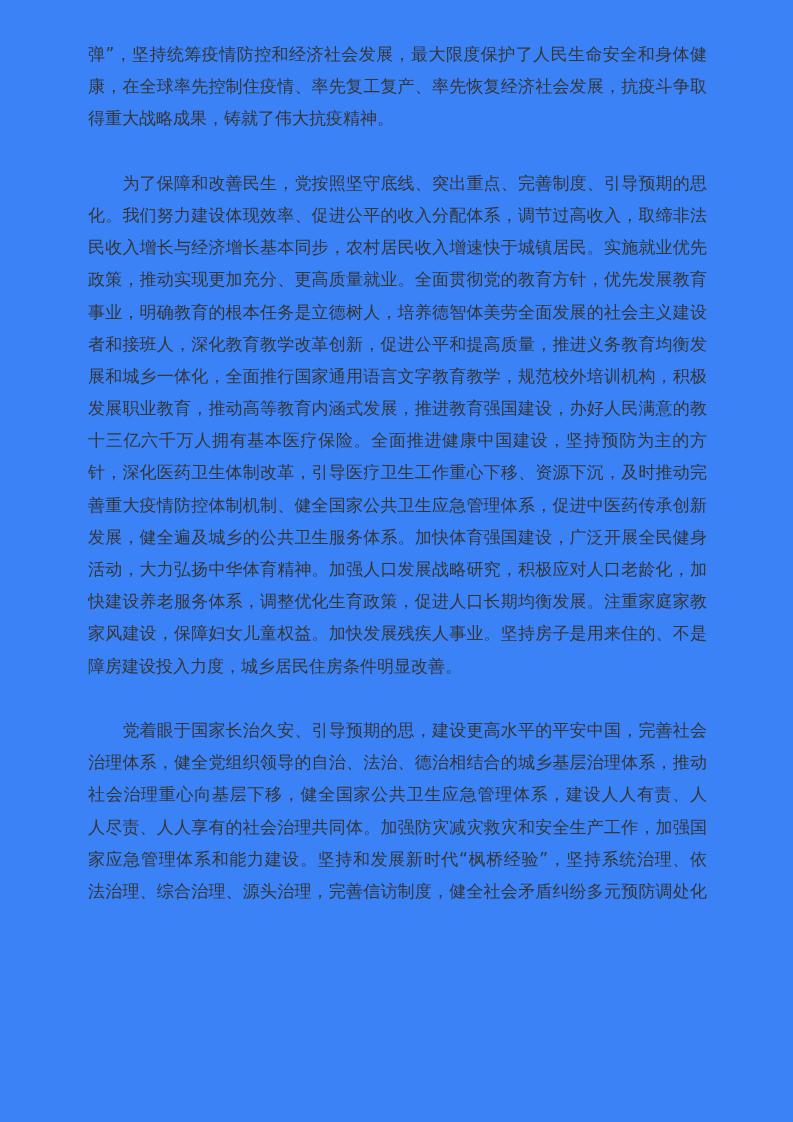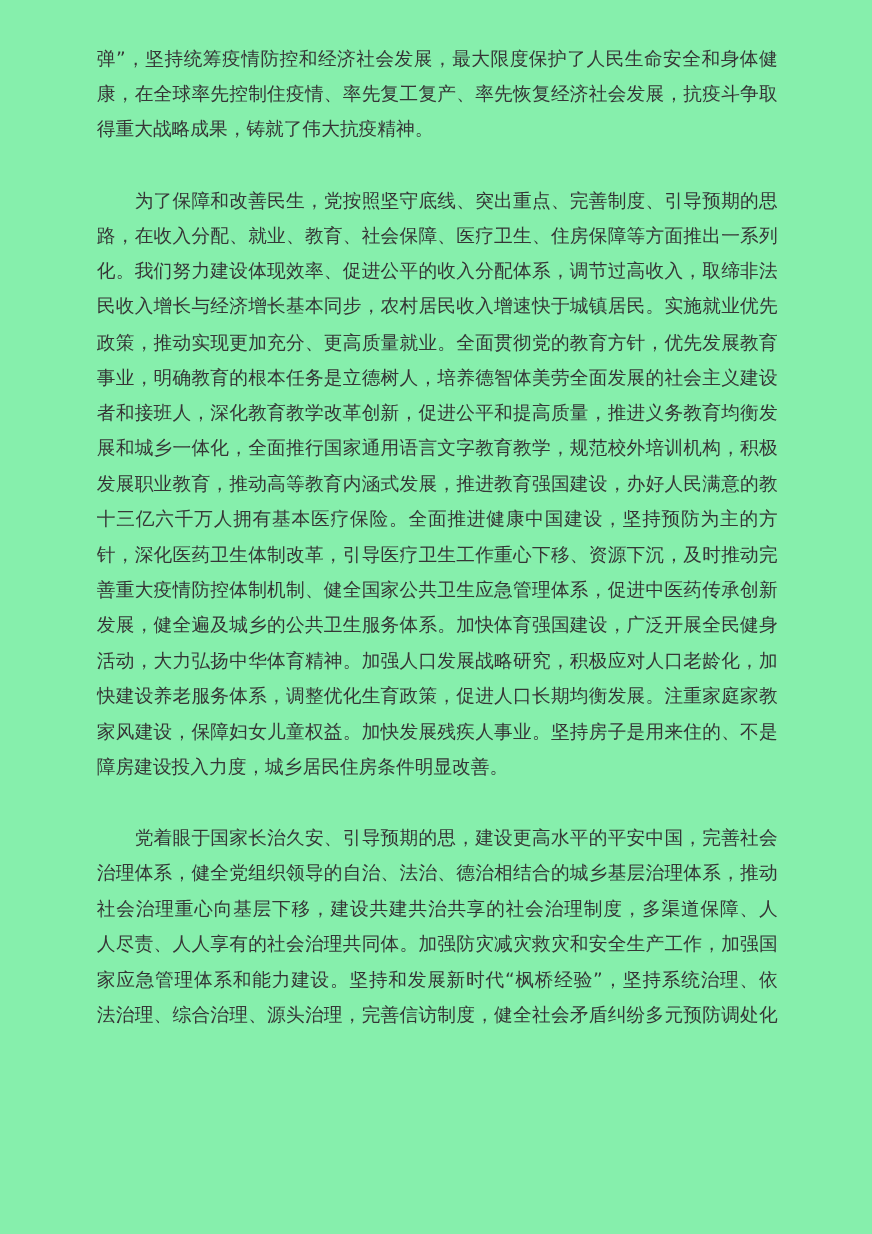--- a/index.html
+++ b/index.html
@@ -10,21 +10,21 @@
   body {
     width: 793px;
     height: 1122px;
     overflow: hidden;
   }
   .page {
     box-sizing: border-box;
     width: 793px;
     height: 1122px;
     padding: 38px 86px 0 88px;
-    background: #86efac;
+    background: #3b82f6;
     font-family: "DejaVu Sans", sans-serif;
   }
   .paragraph {
     margin: 0;
     padding: 0;
   }
   .line {
     height: 32.2px;
     line-height: 32.2px;
     font-size: 17px;
@@ -47,40 +47,39 @@
 <div class="page">
   <div id="doc-body">
       <div class="paragraph">
         <div class="line">弹”，坚持统筹疫情防控和经济社会发展，最大限度保护了人民生命安全和身体健</div>
         <div class="line">康，在全球率先控制住疫情、率先复工复产、率先恢复经济社会发展，抗疫斗争取</div>
         <div class="line para-last">得重大战略成果，铸就了伟大抗疫精神。</div>
       </div>
       <div class="spacer"></div>
       <div class="paragraph">
         <div class="line">　　为了保障和改善民生，党按照坚守底线、突出重点、完善制度、引导预期的思</div>
-        <div class="line">路，在收入分配、就业、教育、社会保障、医疗卫生、住房保障等方面推出一系列</div>
         <div class="line">化。我们努力建设体现效率、促进公平的收入分配体系，调节过高收入，取缔非法</div>
         <div class="line">民收入增长与经济增长基本同步，农村居民收入增速快于城镇居民。实施就业优先</div>
         <div class="line">政策，推动实现更加充分、更高质量就业。全面贯彻党的教育方针，优先发展教育</div>
         <div class="line">事业，明确教育的根本任务是立德树人，培养德智体美劳全面发展的社会主义建设</div>
         <div class="line">者和接班人，深化教育教学改革创新，促进公平和提高质量，推进义务教育均衡发</div>
         <div class="line">展和城乡一体化，全面推行国家通用语言文字教育教学，规范校外培训机构，积极</div>
         <div class="line">发展职业教育，推动高等教育内涵式发展，推进教育强国建设，办好人民满意的教</div>
         <div class="line">十三亿六千万人拥有基本医疗保险。全面推进健康中国建设，坚持预防为主的方</div>
         <div class="line">针，深化医药卫生体制改革，引导医疗卫生工作重心下移、资源下沉，及时推动完</div>
         <div class="line">善重大疫情防控体制机制、健全国家公共卫生应急管理体系，促进中医药传承创新</div>
         <div class="line">发展，健全遍及城乡的公共卫生服务体系。加快体育强国建设，广泛开展全民健身</div>
         <div class="line">活动，大力弘扬中华体育精神。加强人口发展战略研究，积极应对人口老龄化，加</div>
         <div class="line">快建设养老服务体系，调整优化生育政策，促进人口长期均衡发展。注重家庭家教</div>
         <div class="line">家风建设，保障妇女儿童权益。加快发展残疾人事业。坚持房子是用来住的、不是</div>
         <div class="line para-last">障房建设投入力度，城乡居民住房条件明显改善。</div>
       </div>
       <div class="spacer"></div>
       <div class="paragraph">
         <div class="line">　　党着眼于国家长治久安、引导预期的思，建设更高水平的平安中国，完善社会</div>
         <div class="line">治理体系，健全党组织领导的自治、法治、德治相结合的城乡基层治理体系，推动</div>
-        <div class="line">社会治理重心向基层下移，建设共建共治共享的社会治理制度，多渠道保障、人</div>
+        <div class="line">社会治理重心向基层下移，健全国家公共卫生应急管理体系，建设人人有责、人</div>
         <div class="line">人尽责、人人享有的社会治理共同体。加强防灾减灾救灾和安全生产工作，加强国</div>
         <div class="line">家应急管理体系和能力建设。坚持和发展新时代“枫桥经验”，坚持系统治理、依</div>
         <div class="line">法治理、综合治理、源头治理，完善信访制度，健全社会矛盾纠纷多元预防调处化</div>
       </div>
     </div>
 </div>
 
 </body></html>

